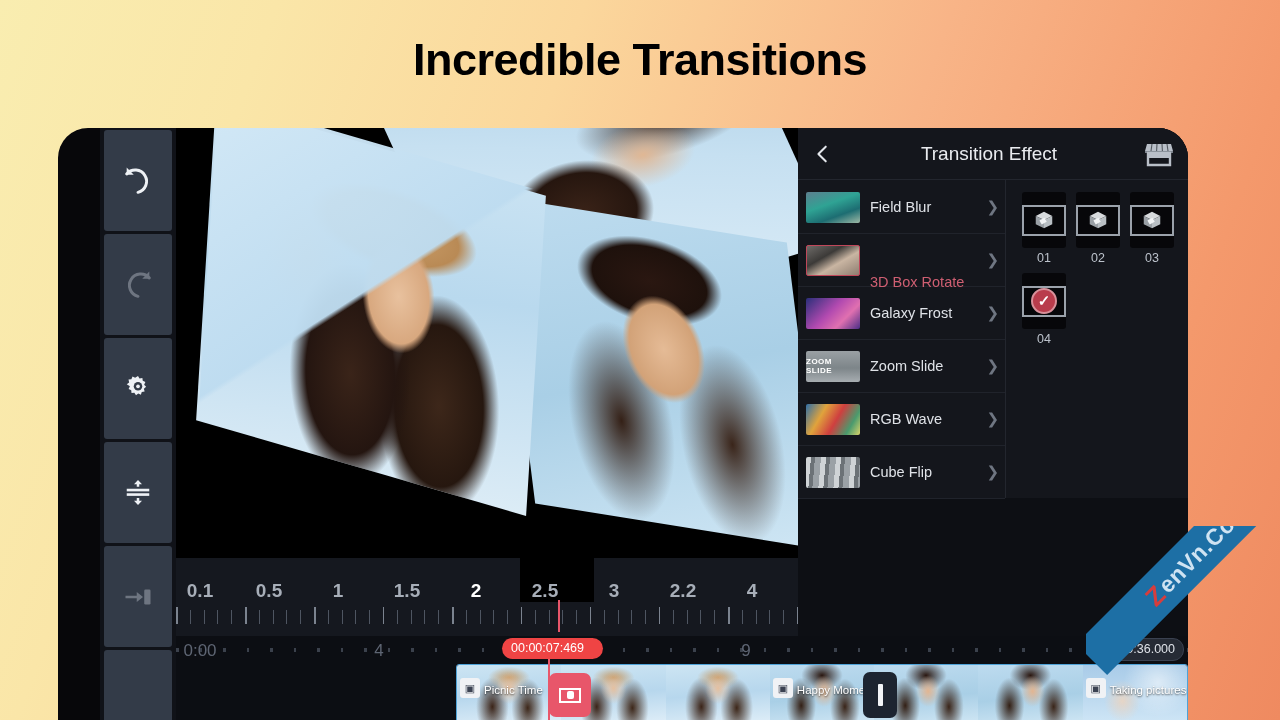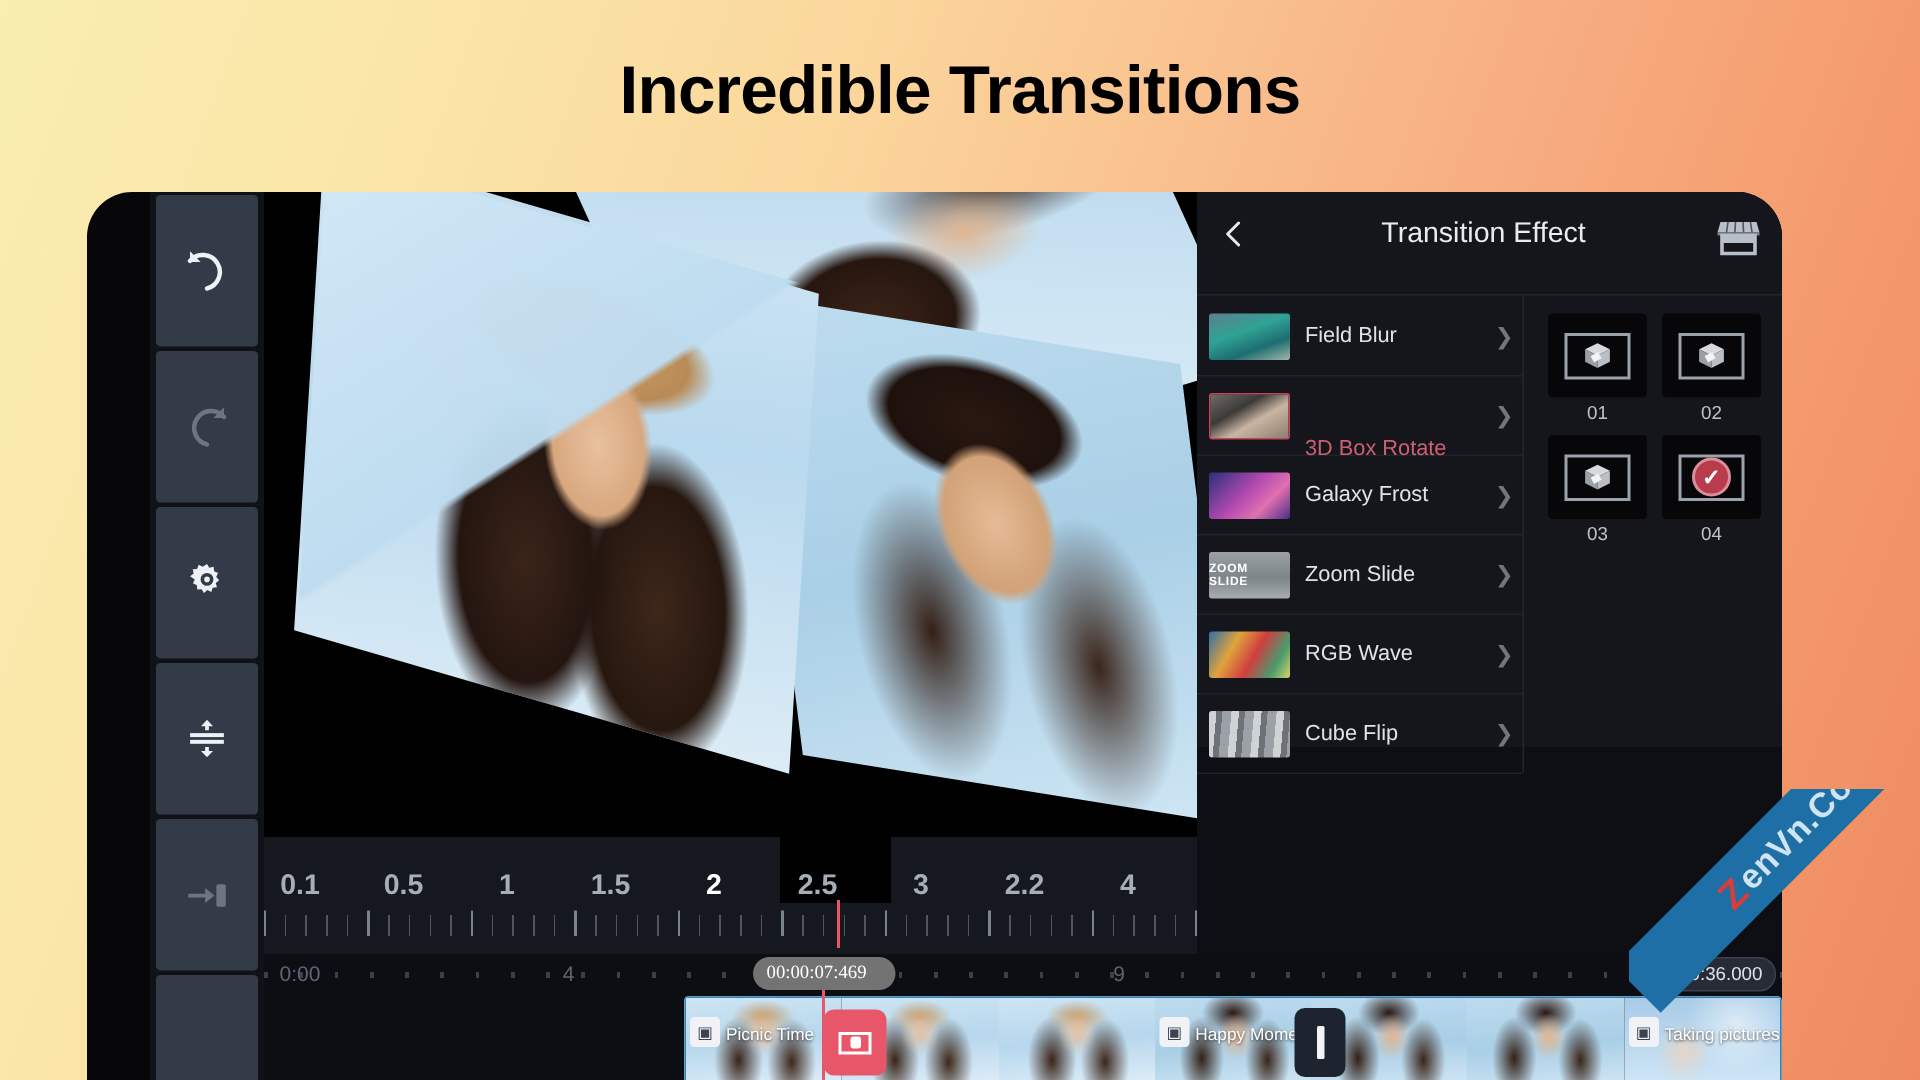--- a/index.html
+++ b/index.html
@@ -159,25 +159,24 @@
 
   
   #panel {
     position: absolute;
     left: 698px; top: 0;
     width: 390px; height: 370px;
     background: #14161c;
   }
   #panel-header {
     height: 52px;
-    display: flex; align-items: flex-start;
+    display: flex; align-items: center;
     padding: 0 14px;
     border-bottom: 1px solid #23262e;
     position: relative;
-    margin-top: 17px;
   }
   #panel-title {
     flex: 1; text-align: center;
     font-size: 19px; color: #e9ebef;
   }
   #panel-body { display: flex; height: 318px; }
   #effect-list {
     width: 218px;
     border-right: 1px solid #23262e;
     padding-top: 1px;
@@ -203,21 +202,21 @@
   .eff-label { flex: 1; font-size: 14.5px; color: #dfe2e7; }
   .effect-row.sel .eff-label { color: #cf5f72; margin-top: 44px; }
   .chev { color: #6f7682; font-size: 15px; }
 
   #grid-pane {
     flex: 1;
     padding: 12px 14px 0 16px;
   }
   #grid {
     display: grid;
-    grid-template-columns: 1fr 1fr;
+    grid-template-columns: 1fr 1fr 1fr;
     gap: 6px 10px;
   }
   .grid-cell { text-align: center; }
   .grid-tile {
     height: 56px;
     background: #07070a;
     border-radius: 3px;
     display: flex; align-items: center; justify-content: center;
   }
   .tile-frame {
@@ -240,35 +239,34 @@
     width: 1012px; height: 112px;
     background: #0c0e13;
   }
   #tl-ruler {
     position: absolute; left: 0; top: 0; width: 100%; height: 27px;
     background: #0c0e13;
   }
   .tl-num {
     position: absolute; top: 5px;
     transform: translateX(-50%);
-    font-size: 14px; color: #5e6573;
+    font-size: 17px; color: #5e6573;
   }
   #tl-dots {
     position: absolute; left: 0; top: 12px; width: 100%; height: 4px;
     background-image: repeating-linear-gradient(to right, #3b414c 0 2.5px, transparent 2.5px 23.5px);
   }
   #playhead-badge {
     position: absolute; left: 326px; top: 2px;
-    background: #737373; color: #fff;
+    background: #ef4444; color: #fff;
     font-size: 12.5px;
     padding: 3px 19px 4px 9px;
     border-radius: 11px;
     white-space: nowrap;
     z-index: 6;
-    font-family: Liberation Serif, serif;
   }
   #end-badge {
     position: absolute; right: 4px; top: 2px;
     background: #262b35; color: #dde1e7;
     font-size: 12.5px;
     padding: 3px 8px 4px 8px;
     border-radius: 11px;
     border: 1px solid #3a4150;
     white-space: nowrap;
   }

